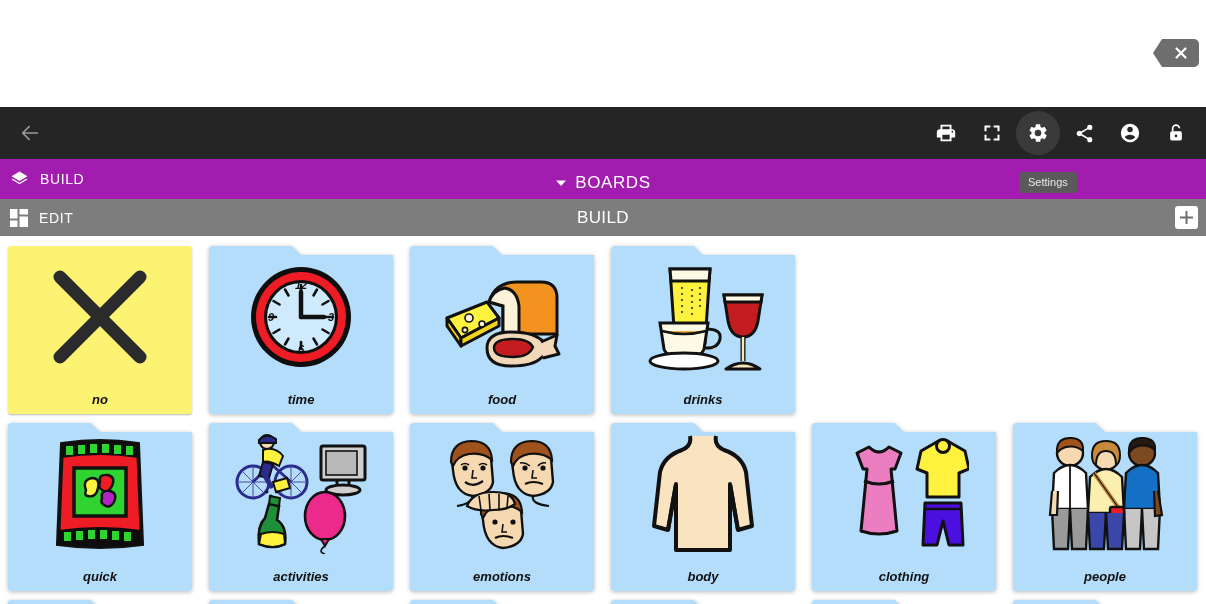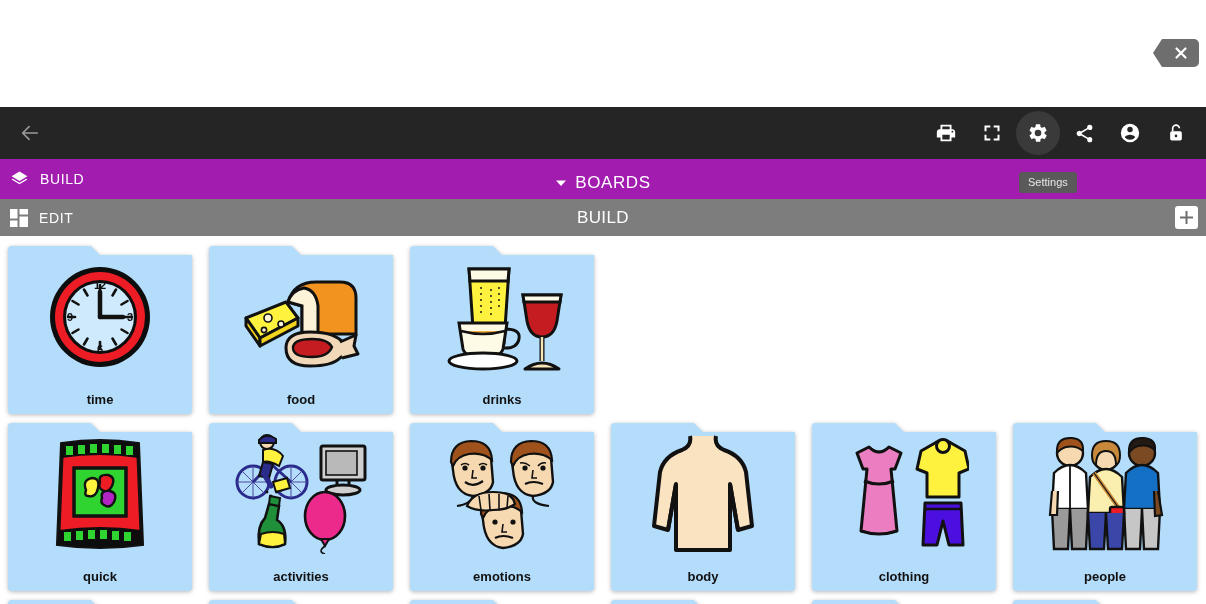--- a/index.html
+++ b/index.html
@@ -111,21 +111,21 @@
   }
 
   
   .grid {
     position: absolute; left: 0; top: 236px;
     width: 1206px; height: 368px;
     overflow: hidden;
     background: #ffffff;
   }
   .row { display: flex; height: 177px; }
-  .cell { width: 201px; height: 177px; padding: 10px 9px 0 8px; }
+  .cell { width: 201px; height: 177px; padding: 10px 9px 0 8px; font-style: italic; }
 
   .card {
     position: relative; width: 100%; height: 168px;
     border-radius: 3px;
     box-shadow: 0 1px 2px rgba(0,0,0,0.28);
     overflow: hidden; cursor: pointer;
   }
   .card .art {
     position: absolute; left: 0; right: 0; top: 0; bottom: 26px;
     display: flex; align-items: center; justify-content: center;
@@ -241,20 +241,30 @@
       <path d="M7.5 2 V13 M2 7.5 H13" stroke="#6f6f6f" stroke-width="2" stroke-linecap="square"></path>
     </svg>
   </div>
 </div>
 
 <div class="grid">
 
   <div class="row">
 
 
+    <div class="cell">
+      <div class="card flat" style="--c:#fdf373">
+        <div class="art">
+          <svg width="110" height="110" viewBox="0 0 110 110">
+            <path d="M15 15 L95 95 M95 15 L15 95" fill="none" stroke="#2b2b2b" stroke-width="13" stroke-linecap="round"></path>
+          </svg>
+        </div>
+        <div class="label">no</div>
+      </div>
+    </div>
 
 
     <div class="cell">
       <div class="card folder" style="--c:#b3ddfb">
         <div class="fbody"></div>
         <div class="art">
           <svg width="112" height="112" viewBox="0 0 112 112">
             <circle cx="56" cy="56" r="50" fill="#0d0d0d"></circle>
             <circle cx="56" cy="56" r="45" fill="#ee1c25"></circle>
             <circle cx="56" cy="56" r="37" fill="#0d0d0d"></circle>

